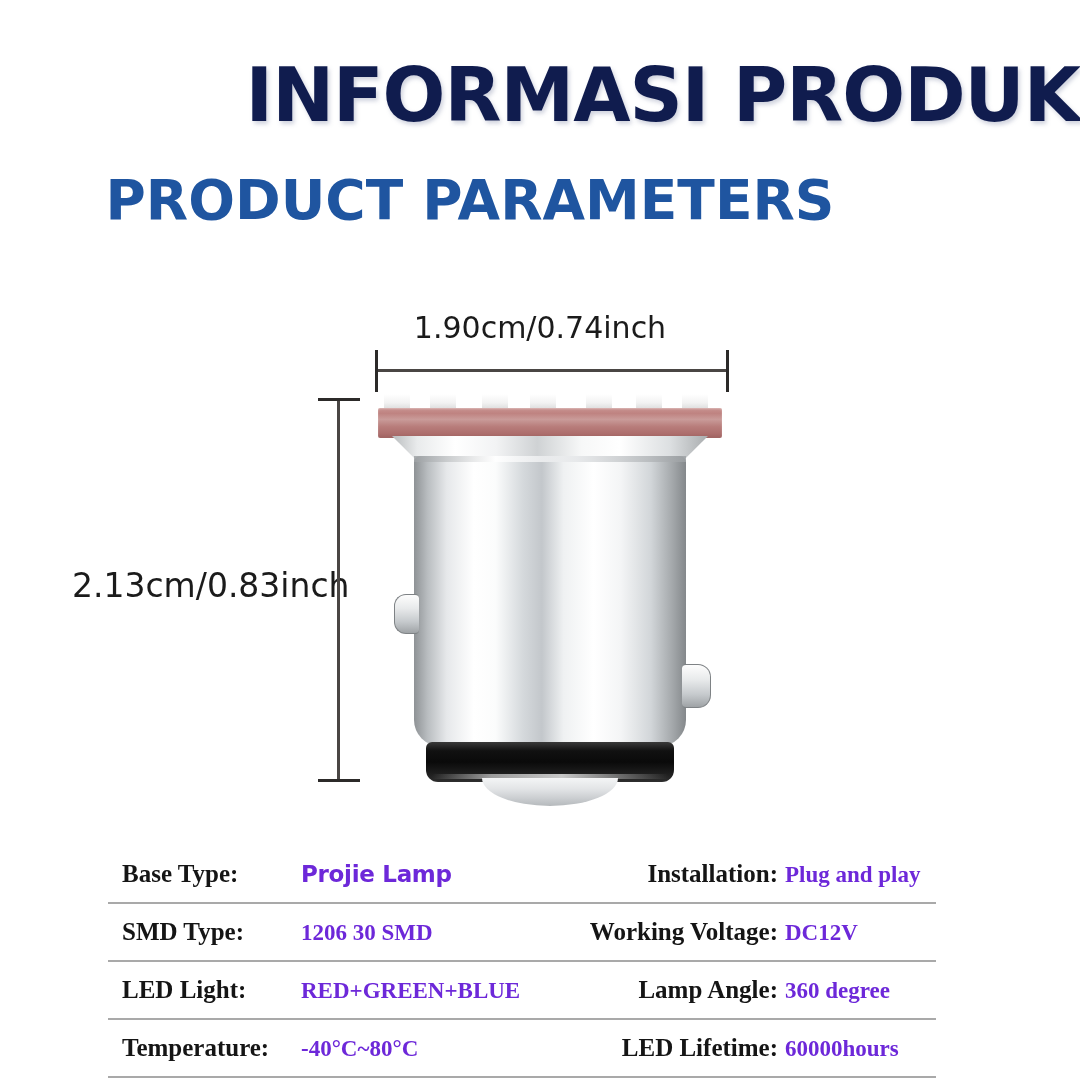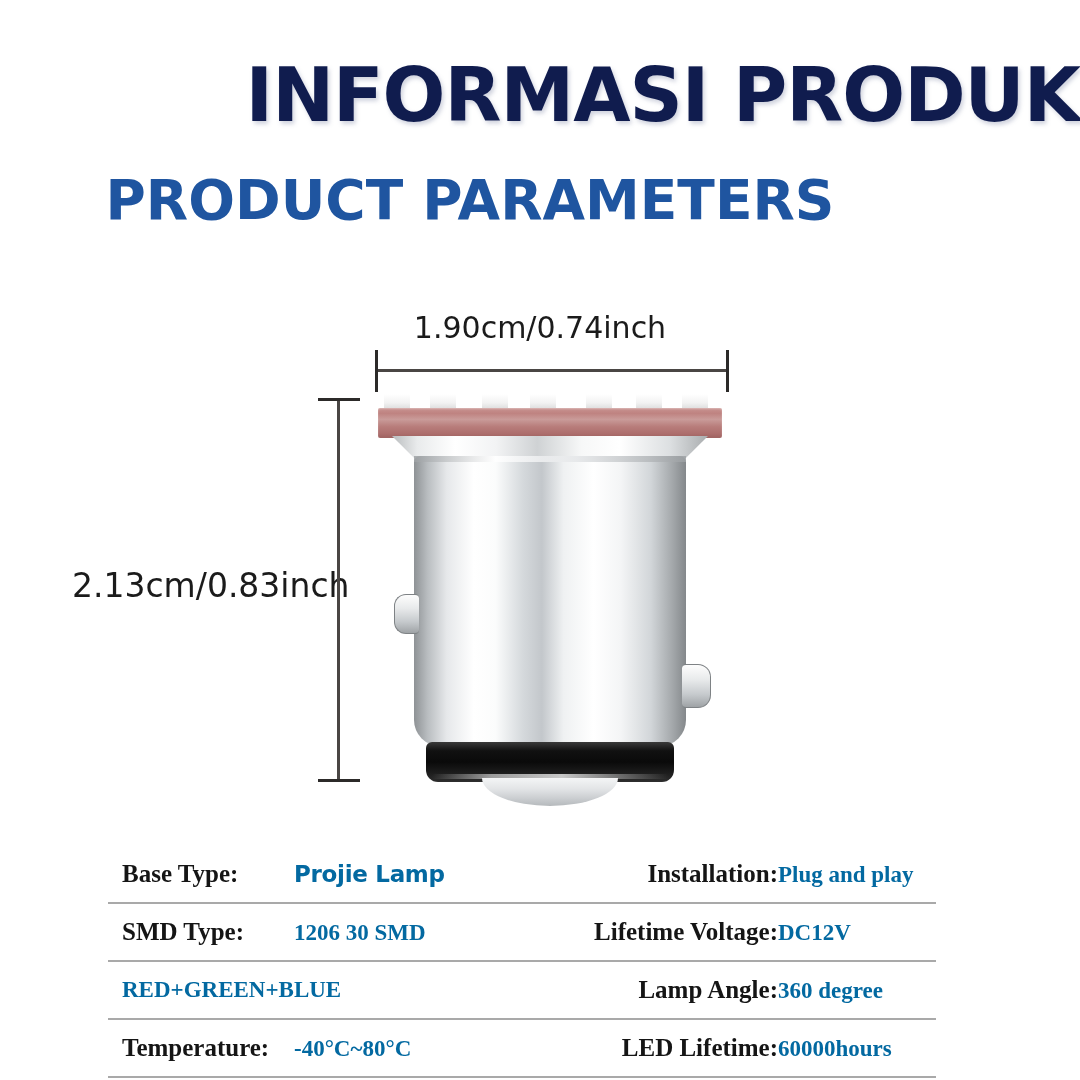--- a/index.html
+++ b/index.html
@@ -229,22 +229,23 @@
     font-size: 25px;
     color: #151515;
     white-space: nowrap;
   }
   .spec-cell.left  .spec-label { width: 172px; }
   .spec-cell.right .spec-label { width: 238px; }
   .spec-value {
     font-family: "Liberation Serif", serif;
     font-weight: 700;
     font-size: 23px;
-    color: #0369a1;
-    white-space: nowrap;
+    color: #6d28d9;
+    white-space: nowrap;
+    margin-left: 7px;
   }
   
   .spec-value.rounded {
     font-family: "DejaVu Sans", sans-serif;
     font-weight: 700;
     font-size: 23px;
     letter-spacing: -0.3px;
   }
 </style>
 </head>
@@ -296,26 +297,27 @@
           <span class="spec-label">Installation:</span>
           <span class="spec-value">Plug and play</span>
         </div>
       </div>
       <div class="spec-row">
         <div class="spec-cell left">
           <span class="spec-label">SMD Type:</span>
           <span class="spec-value">1206 30 SMD</span>
         </div>
         <div class="spec-cell right">
-          <span class="spec-label">Lifetime Voltage:</span>
+          <span class="spec-label">Working Voltage:</span>
           <span class="spec-value">DC12V</span>
         </div>
       </div>
       <div class="spec-row">
         <div class="spec-cell left">
+          <span class="spec-label">LED Light:</span>
           <span class="spec-value">RED+GREEN+BLUE</span>
         </div>
         <div class="spec-cell right">
           <span class="spec-label">Lamp Angle:</span>
           <span class="spec-value">360 degree</span>
         </div>
       </div>
       <div class="spec-row">
         <div class="spec-cell left">
           <span class="spec-label">Temperature:</span>

